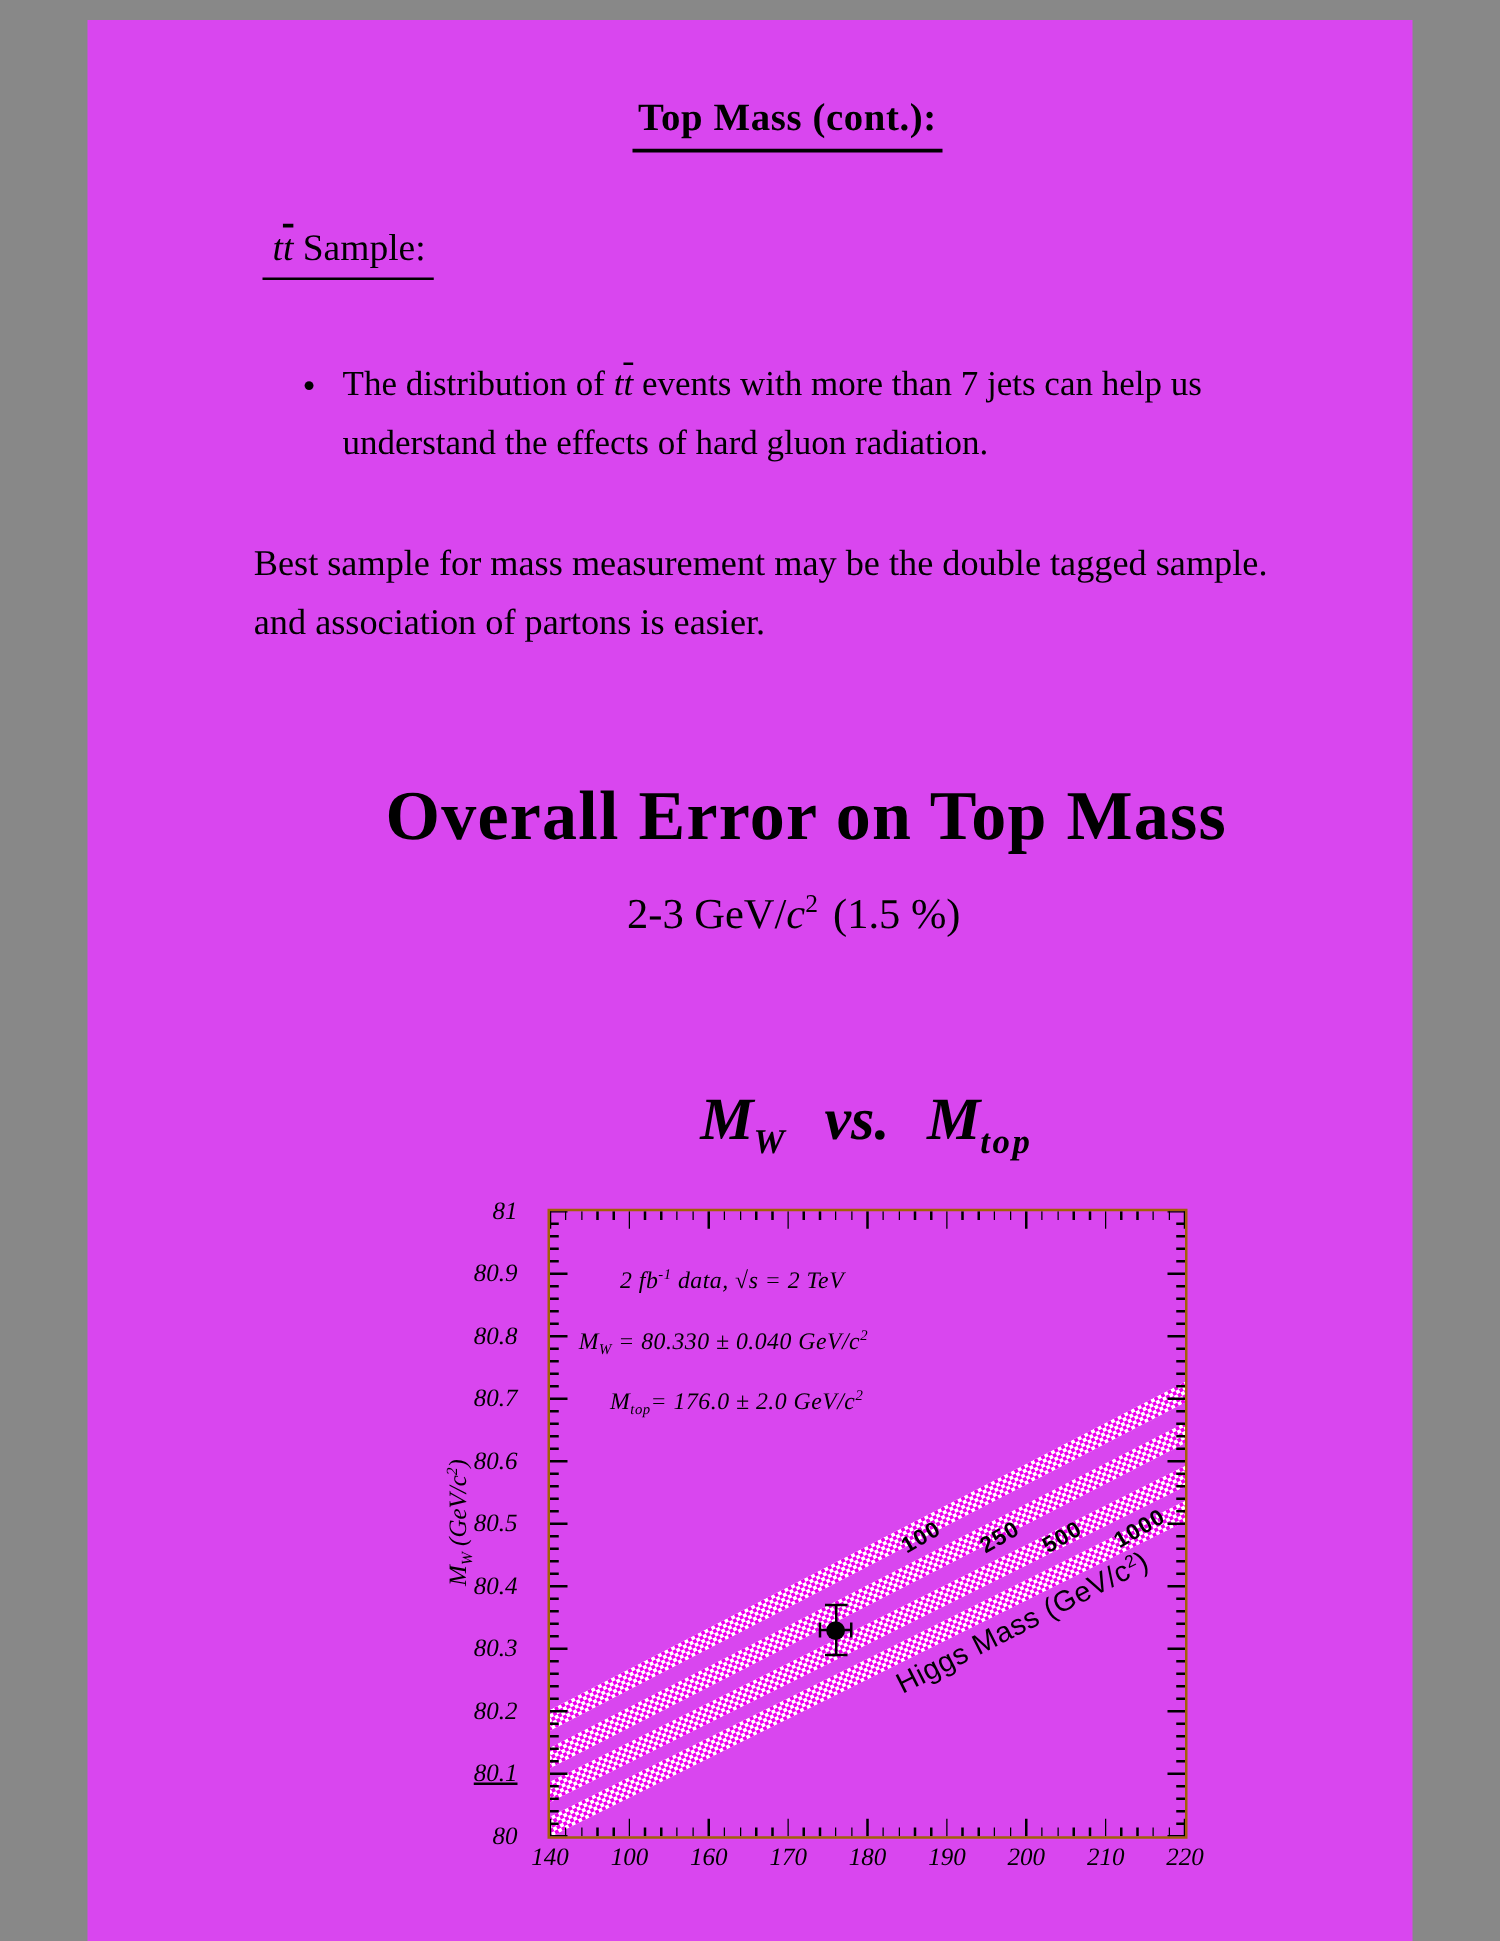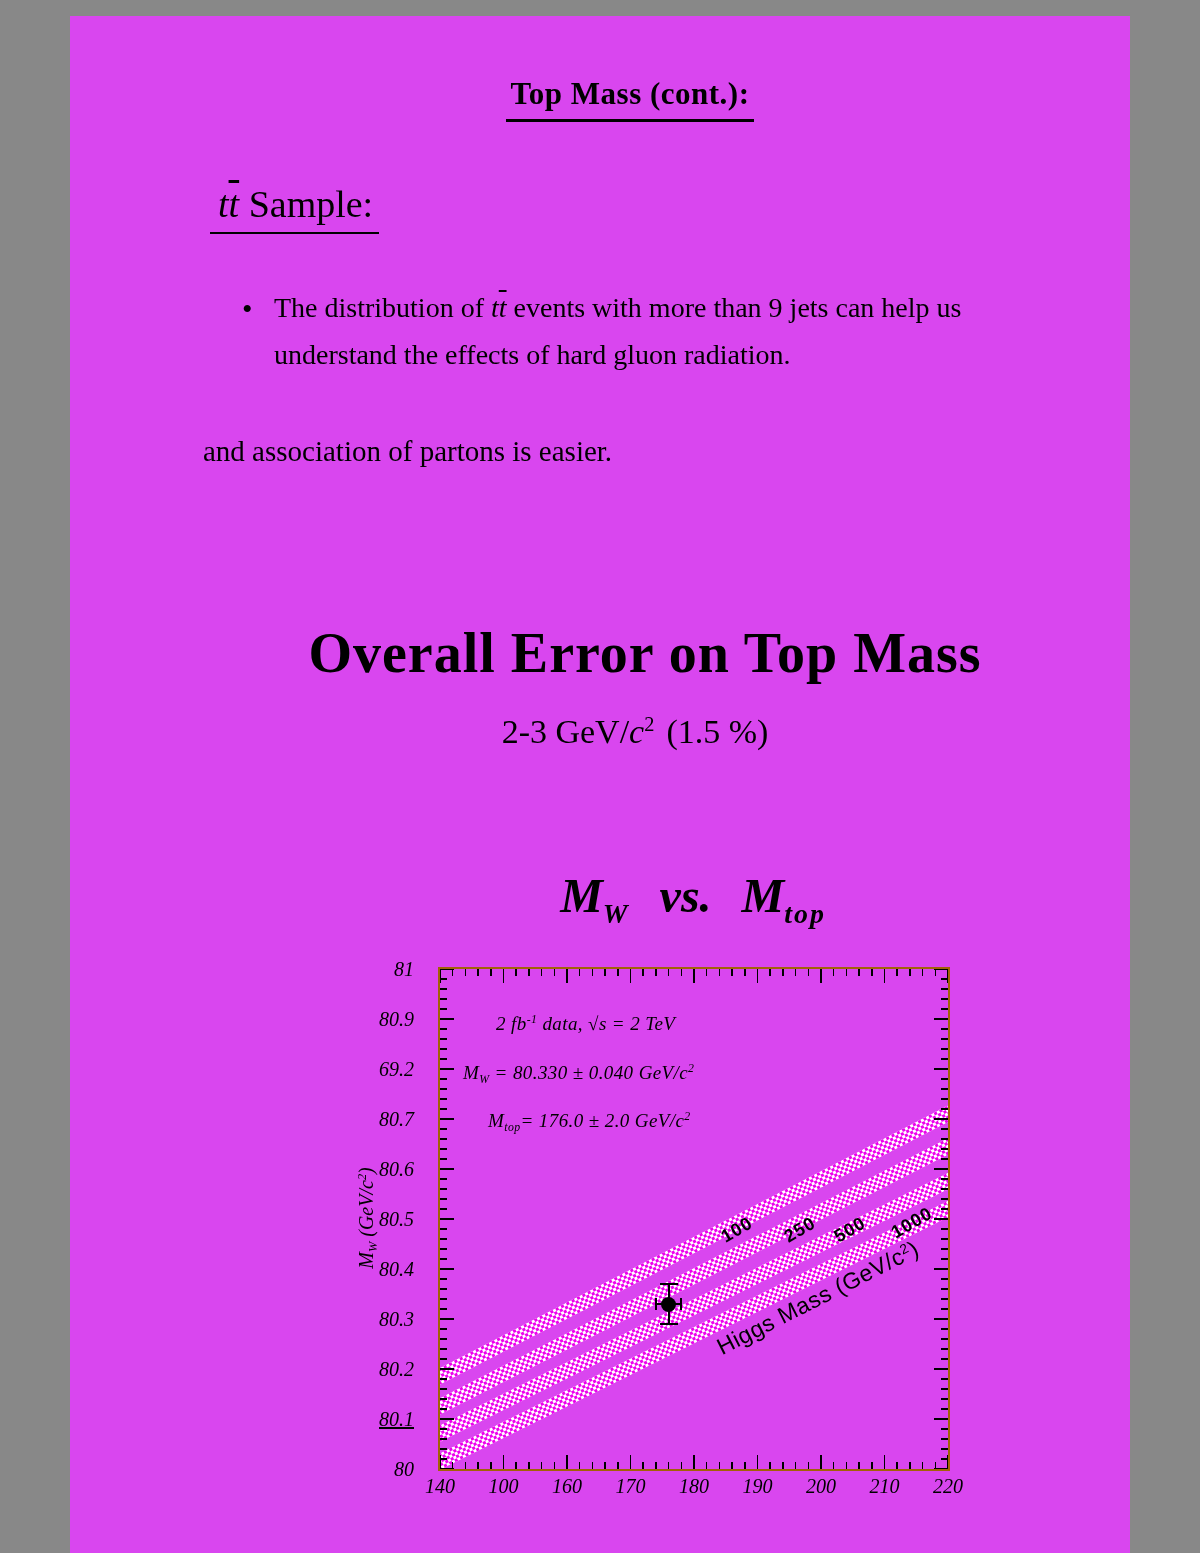--- a/index.html
+++ b/index.html
@@ -8,21 +8,21 @@
     margin:16px auto; overflow:hidden; color:#000;
     font-family:"Liberation Serif", serif;
   }
   
   .title-wrap{position:absolute; top:60px; left:0; width:1120px; text-align:center;}
   .page-title{
     display:inline-block; font-size:31px; font-weight:bold;
     border-bottom:3px solid #000; padding:0 4px 7px 4px; letter-spacing:.5px;
   }
   .sample-heading{
-    position:absolute; left:140px; top:166px; font-size:38px;
+    position:absolute; left:140px; top:166px; font-size:30px;
     border-bottom:2.5px solid #000; padding:0 6px 6px 8px;
   }
   .it{font-style:italic;}
   .bar{text-decoration:overline;}
   .bullet-dot{position:absolute; left:172px; top:270px; font-size:30px; line-height:46px;}
   .bullet-text{position:absolute; left:204px; top:268px; font-size:28px; line-height:47px; white-space:nowrap;}
   .para{position:absolute; left:133px; top:412px; font-size:29px; line-height:46.5px; white-space:nowrap;}
   .overall-wrap{position:absolute; top:605px; left:0; width:1150px; text-align:center;}
   .overall-heading{font-size:56px; font-weight:bold; letter-spacing:1px;}
   .error-wrap{position:absolute; top:697px; left:0; width:1130px; text-align:center;}
@@ -77,25 +77,26 @@
 <div class="page">
 
   <div class="title-wrap">
     <span class="page-title">Top Mass (cont.):</span>
   </div>
 
   <div class="sample-heading"><span class="it"><span>t</span><span class="bar">t</span></span><span> Sample:</span></div>
 
   <div class="bullet-dot">•</div>
   <div class="bullet-text">
-    <div><span>The distribution of </span><span class="it"><span>t</span><span class="bar">t</span></span><span> events with more than 9 jets can help us</span></div>
+    <div><span>The distribution of </span><span class="it"><span>t</span><span class="bar">t</span></span><span> events with more than 7 jets can help us</span></div>
     <div>understand the effects of hard gluon radiation.</div>
   </div>
 
   <div class="para">
+    <div>Best sample for mass measurement may be the double tagged sample.</div>
     <div>and association of partons is easier.</div>
   </div>
 
   <div class="overall-wrap">
     <span class="overall-heading">Overall Error on Top Mass</span>
   </div>
 
   <div class="error-wrap">
     <span class="error-value"><span>2-3 GeV/</span><span class="it">c</span><span class="sup2">2</span><span style="margin-left:12px">(1.5 %)</span></span>
   </div>
@@ -306,21 +307,21 @@
         <div class="ebar" style="left: 215.9px; top: 334px; width: 25.4px; height: 2px;"></div>
         <div class="ebar" style="left: 214.9px; top: 329px; width: 2px; height: 12px;"></div>
         <div class="ebar" style="left: 240.3px; top: 329px; width: 2px; height: 12px;"></div>
         <div class="epoint" style="left: 221.1px; top: 327.5px;"></div>
       </div>
   </div>
 
   <div class="y-labels" id="y-labels">
       <div class="y-lab" style="top: -12px;">81</div>
       <div class="y-lab" style="top: 38px;">80.9</div>
-      <div class="y-lab" style="top: 88px;">69.2</div>
+      <div class="y-lab" style="top: 88px;">80.8</div>
       <div class="y-lab" style="top: 138px;">80.7</div>
       <div class="y-lab" style="top: 188px;">80.6</div>
       <div class="y-lab" style="top: 238px;">80.5</div>
       <div class="y-lab" style="top: 288px;">80.4</div>
       <div class="y-lab" style="top: 338px;">80.3</div>
       <div class="y-lab" style="top: 388px;">80.2</div>
       <div class="y-lab" style="top: 438px; text-decoration: underline;">80.1</div>
       <div class="y-lab" style="top: 488px;">80</div>
     </div>
   <div class="x-labels" id="x-labels">

